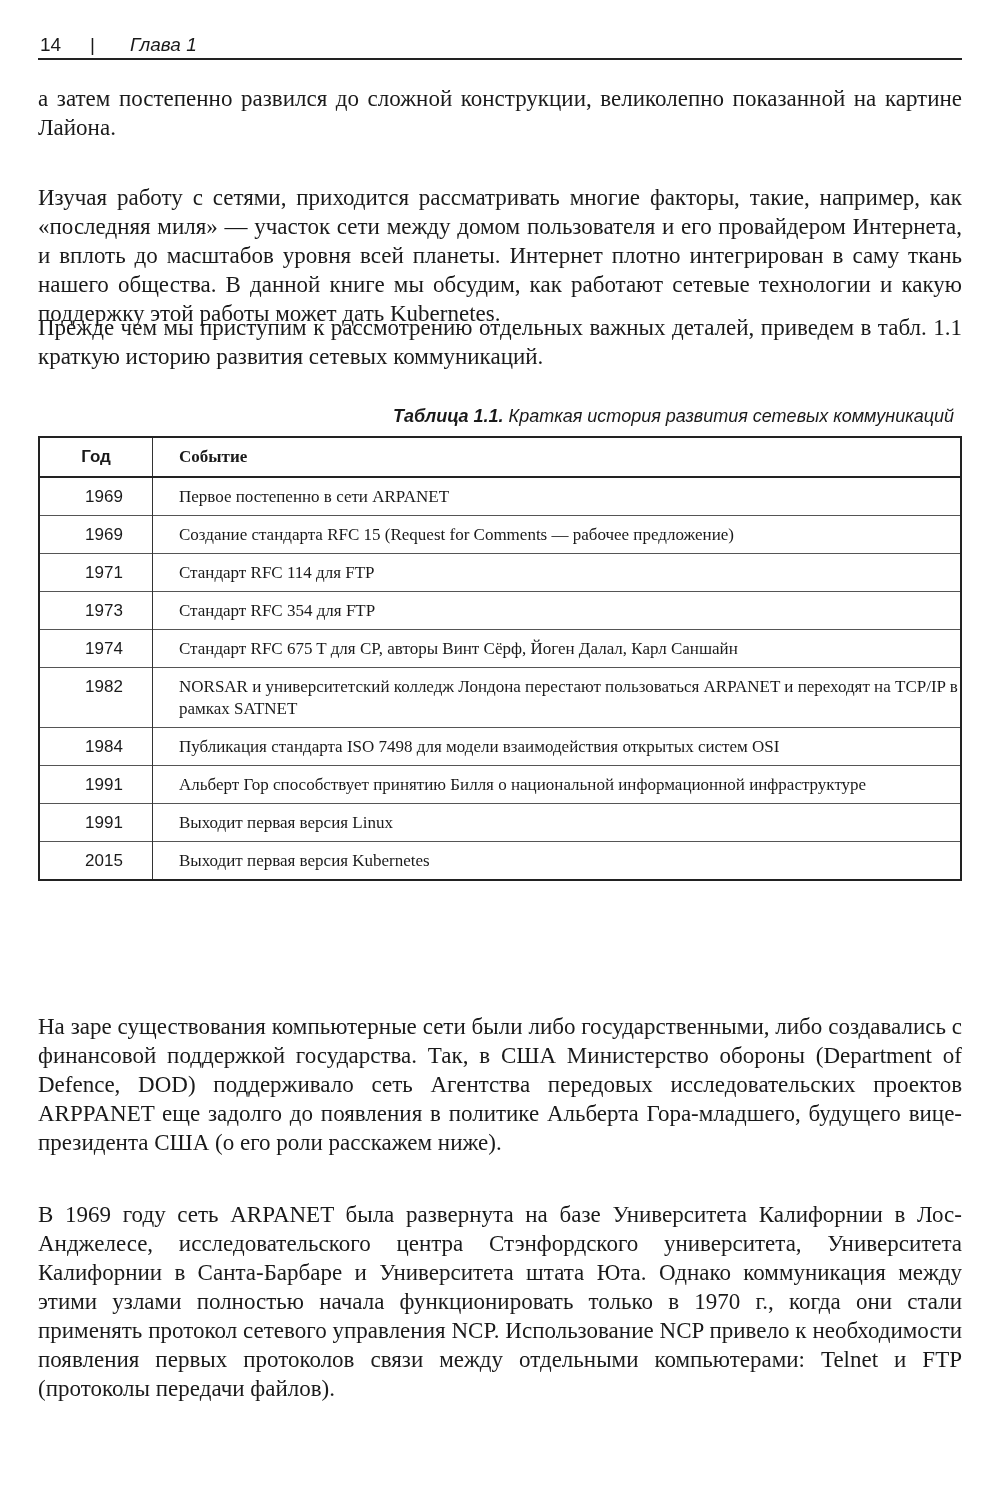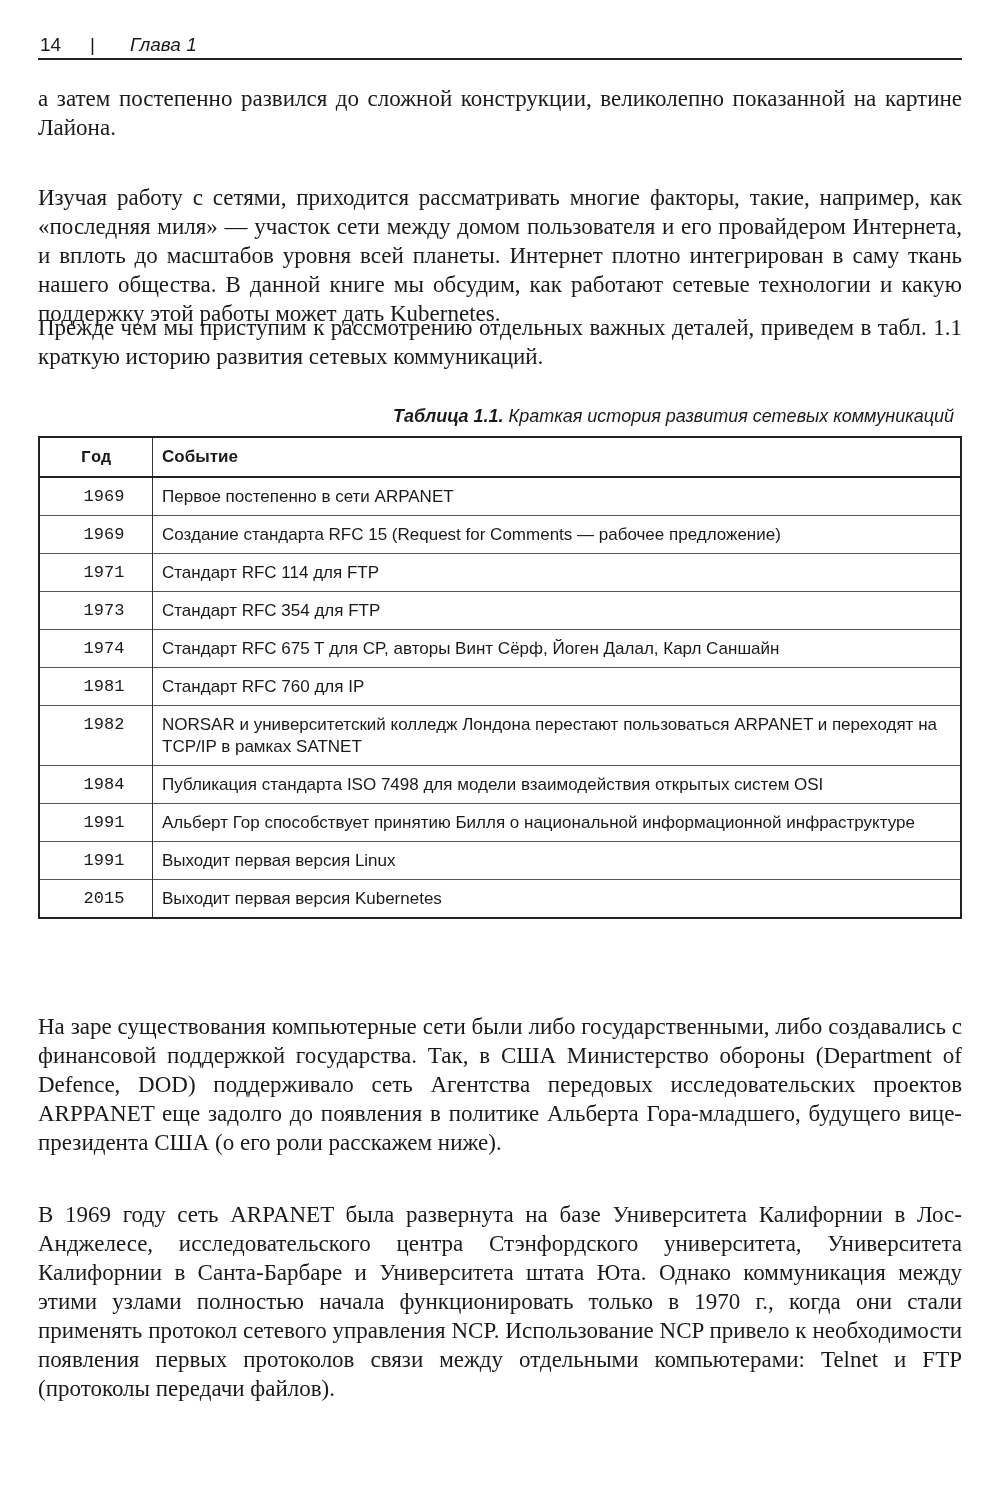--- a/index.html
+++ b/index.html
@@ -13,22 +13,22 @@
     .p1 { top: 155px; margin-top: 28px; }
     .p2 { top: 313px; }
     .p3 { top: 1012px; }
     .p4 { top: 1200px; }
     .caption { position: absolute; right: 46px; top: 398px; font-family: "Liberation Sans", sans-serif; font-size: 18px; font-style: italic; margin-top: 8px; }
     .caption b { font-weight: bold; }
     table.hist { position: absolute; left: 38px; top: 436px; width: 924px; border-collapse: collapse; font-family: "Liberation Sans", sans-serif; font-size: 17px; border: 2px solid #222; }
     table.hist th, table.hist td { border-top: 1px solid #555; padding: 0; vertical-align: top; }
     table.hist th { height: 38px; font-weight: bold; text-align: left; vertical-align: middle; border-bottom: 2px solid #222; }
     table.hist td { line-height: 22px; padding-top: 8px; padding-bottom: 7px; padding-left: 16px; }
-    table.hist .yc { width: 96px; text-align: center; border-right: 1px solid #333; font-family: Liberation Mono, monospace; }
-    table.hist .ec { padding-left: 9px; }
+    table.hist .yc { width: 96px; text-align: center; border-right: 1px solid #333; }
+    table.hist .ec { padding-left: 26px; font-family: Liberation Serif, serif; }
     table.hist th.yc { text-align: center; }
   </style>
 </head>
 <body>
 
 <div class="header">
   <span class="pnum">14</span>
   <span class="sep">|</span>
   <span class="chap">Глава 1</span>
 </div>
@@ -61,24 +61,20 @@
       </tr>
     <tr>
         <td class="yc">1973</td>
         <td class="ec">Стандарт RFC 354 для FTP</td>
       </tr>
     <tr>
         <td class="yc">1974</td>
         <td class="ec">Стандарт RFC 675 T для CP, авторы Винт Сёрф, Йоген Далал, Карл Саншайн</td>
       </tr>
     <tr>
-        <td class="yc">1981</td>
-        <td class="ec">Стандарт RFC 760 для IP</td>
-      </tr>
-    <tr>
         <td class="yc">1982</td>
         <td class="ec">NORSAR и университетский колледж Лондона перестают пользоваться ARPANET и переходят на TCP/IP в рамках SATNET</td>
       </tr>
     <tr>
         <td class="yc">1984</td>
         <td class="ec">Публикация стандарта ISO 7498 для модели взаимодействия открытых систем OSI</td>
       </tr>
     <tr>
         <td class="yc">1991</td>
         <td class="ec">Альберт Гор способствует принятию Билля о национальной информационной инфраструктуре</td>

